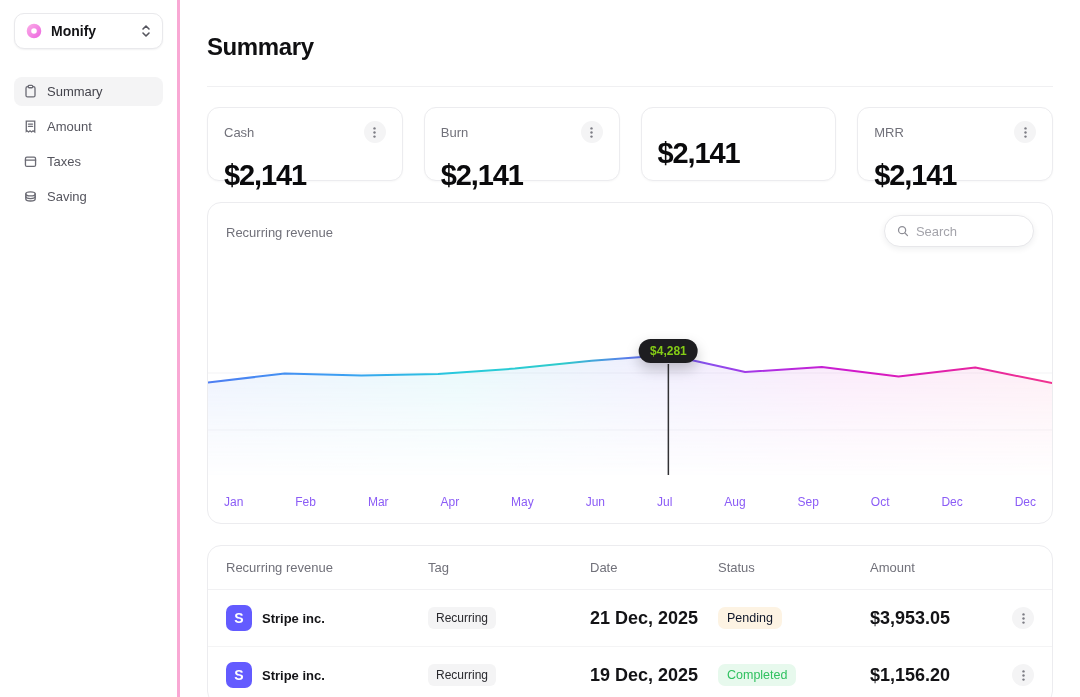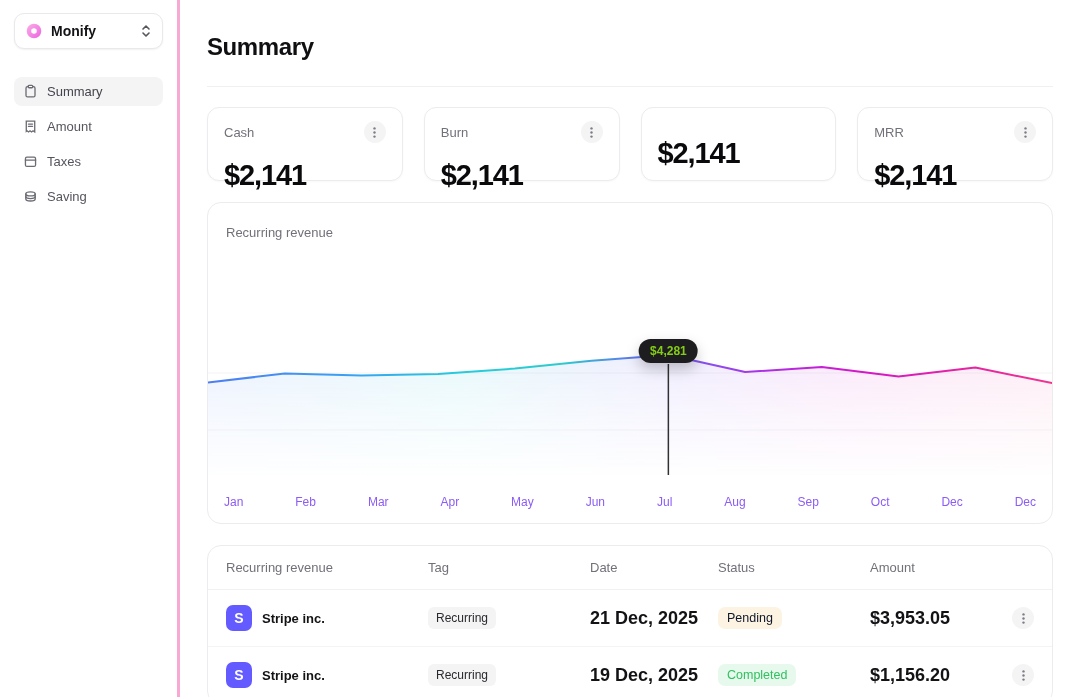--- a/index.html
+++ b/index.html
@@ -178,20 +178,27 @@
             </button>
           </div>
           <div class="stat-value">$2,141</div>
         </div>
 
     </div>
 
     <section class="chart-card">
       <div class="chart-header">
         <span class="chart-title">Recurring revenue</span>
+        <div class="search-box">
+          <svg width="14" height="14" viewBox="0 0 14 14" fill="none" stroke="#8f8f97" stroke-width="1.5" stroke-linecap="round">
+            <circle cx="6" cy="6" r="4.2"></circle>
+              <path d="M9.4 9.4 L12.4 12.4"></path>
+          </svg>
+          <input type="text" placeholder="Search" style="">
+        </div>
       </div>
 
       <div class="chart-zone">
         <svg id="rev-svg" viewBox="0 0 846 250" preserveAspectRatio="none">
           <defs>
             <linearGradient id="lineGrad" x1="0" y1="0" x2="846" y2="0" gradientUnits="userSpaceOnUse">
               <stop offset="0" stop-color="#4e7df2"></stop>
               <stop offset="0.16" stop-color="#3b9ff2"></stop>
               <stop offset="0.30" stop-color="#27cbdc"></stop>
               <stop offset="0.42" stop-color="#2ecbcb"></stop>

